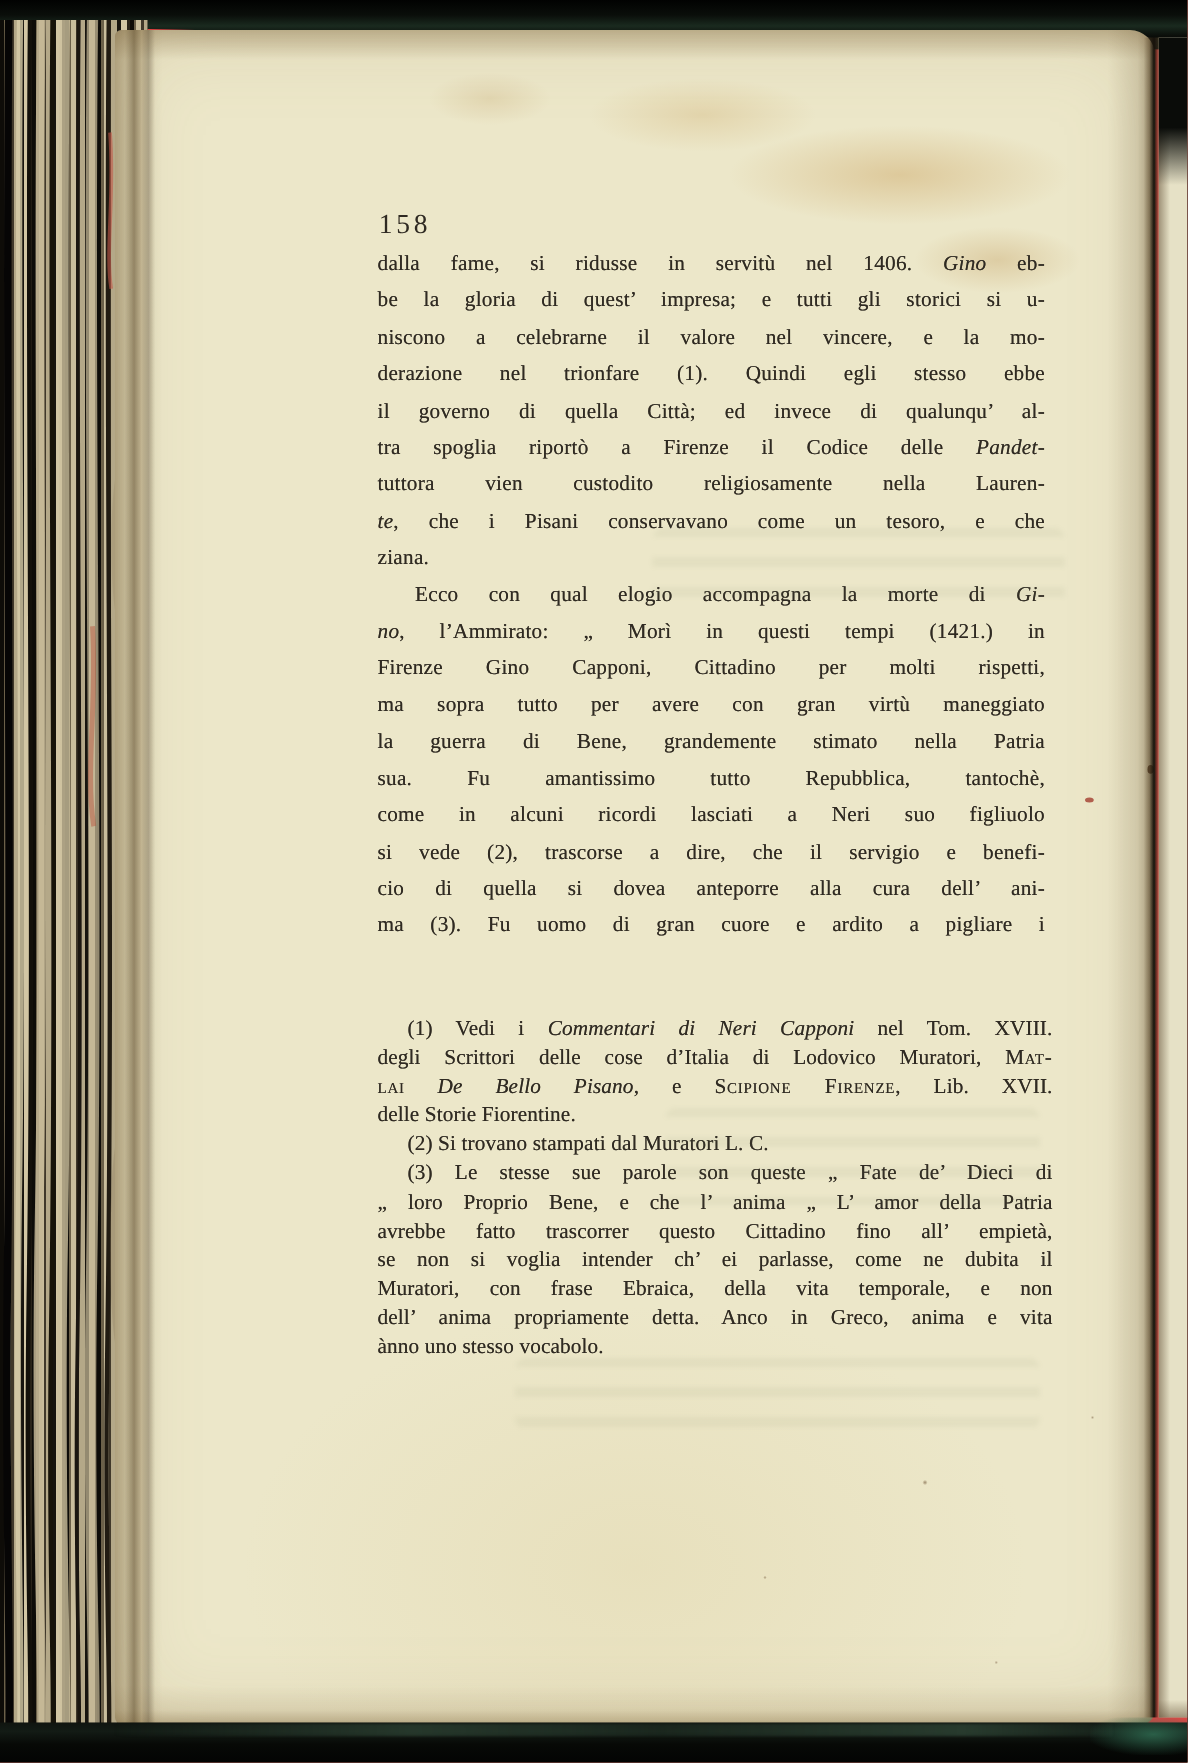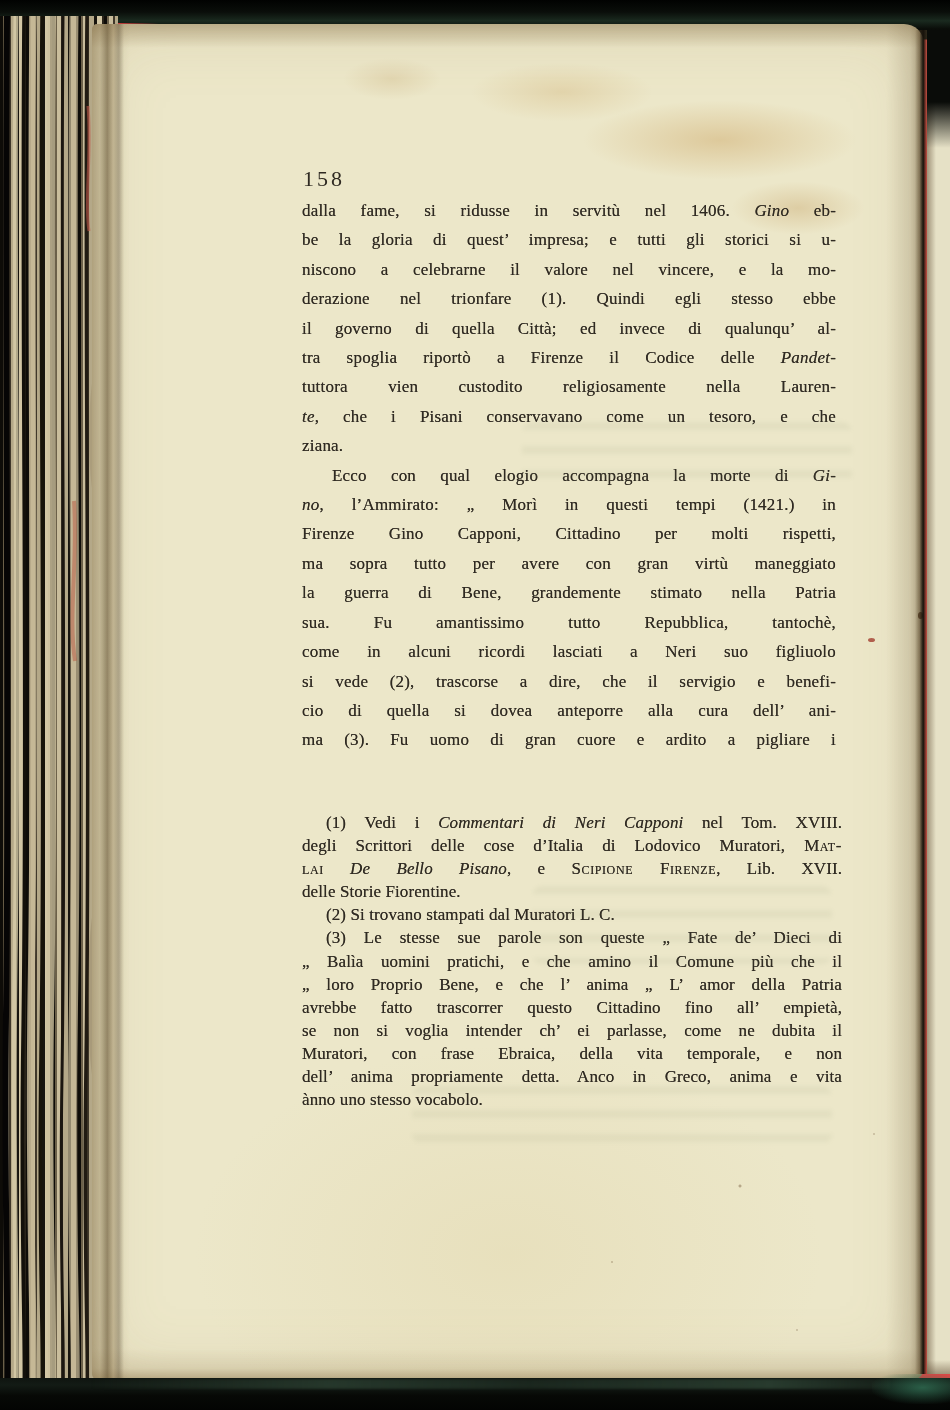--- a/index.html
+++ b/index.html
@@ -156,21 +156,20 @@
         <div class="tline"><span>ma (3). Fu uomo di gran cuore e ardito a pigliare i</span></div>
       </div>
 
     <div class="text-block footnotes">
         <div class="tline ind"><span>(1) Vedi i </span><span class="i">Commentari di Neri Capponi</span><span> nel Tom. XVIII.</span></div>
         <div class="tline"><span>degli Scrittori delle cose d’Italia di Lodovico Muratori, </span><span class="sc">Mat-</span></div>
         <div class="tline"><span class="sc">lai</span><span> </span><span class="i">De Bello Pisano</span><span>, e </span><span class="sc">Scipione Firenze</span><span>, Lib. XVII.</span></div>
         <div class="tline nojust"><span>delle Storie Fiorentine.</span></div>
         <div class="tline ind nojust"><span>(2) Si trovano stampati dal Muratori L. C.</span></div>
         <div class="tline ind"><span>(3) Le stesse sue parole son queste „ Fate de’ Dieci di</span></div>
-        <div class="tline"><span>„ Balìa uomini pratichi, e che amino il Comune più che il</span></div>
         <div class="tline"><span>„ loro Proprio Bene, e che l’ anima „ L’ amor della Patria</span></div>
         <div class="tline"><span>avrebbe fatto trascorrer questo Cittadino fino all’ empietà,</span></div>
         <div class="tline"><span>se non si voglia intender ch’ ei parlasse, come ne dubita il</span></div>
         <div class="tline"><span>Muratori, con frase Ebraica, della vita temporale, e non</span></div>
         <div class="tline"><span>dell’ anima propriamente detta. Anco in Greco, anima e vita</span></div>
         <div class="tline nojust"><span>ànno uno stesso vocabolo.</span></div>
       </div>
 
     <div class="ghost ghost-1"></div>
     <div class="ghost ghost-2"></div>

